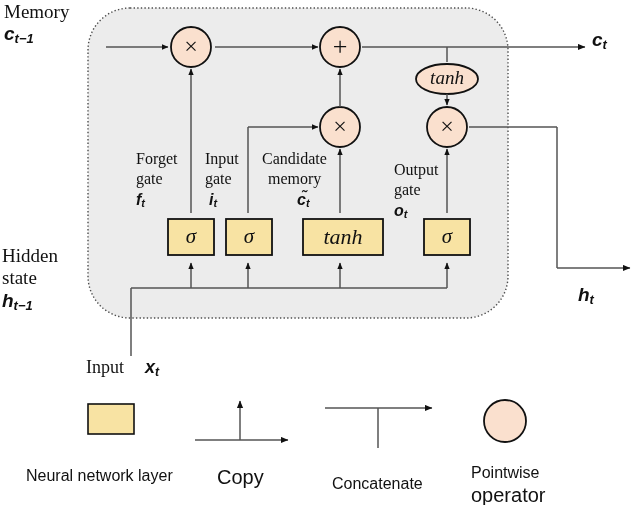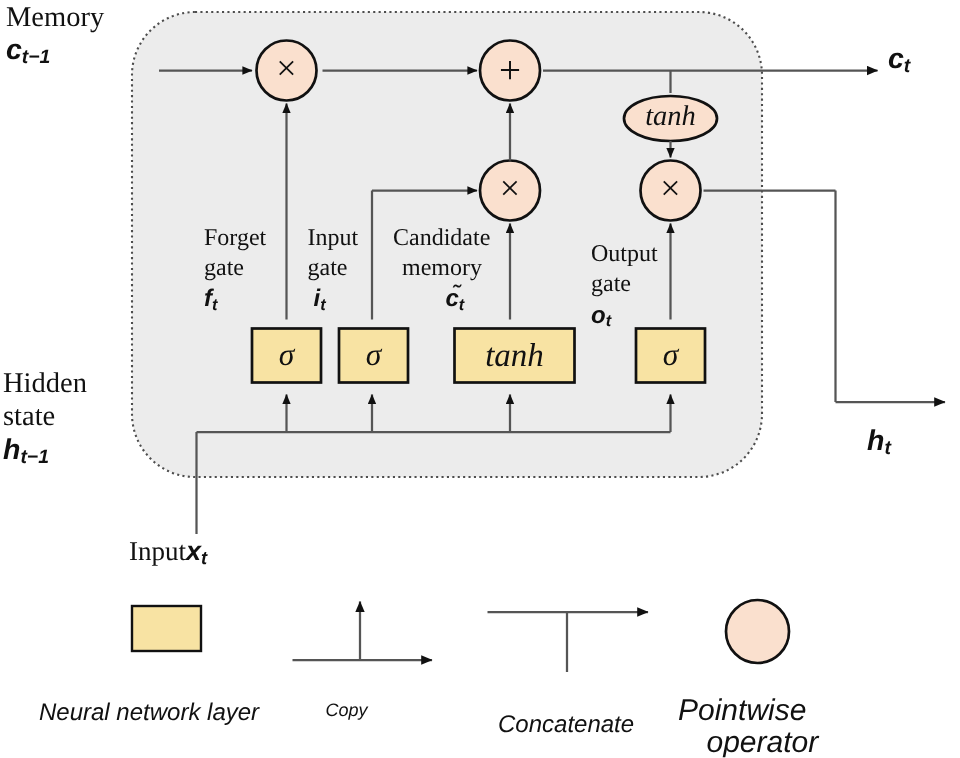--- a/index.html
+++ b/index.html
@@ -26,21 +26,20 @@
     position: absolute;
     white-space: pre;
     color: #111111;
     line-height: 1.08;
   }
   .serif {
     font-family: "Liberation Serif", serif;
   }
   .sans {
     font-family: "Liberation Sans", sans-serif;
-    font-style: italic;
   }
   .math {
     font-family: Liberation Sans, sans-serif;
     font-weight: bold;
     font-style: italic;
   }
   .sub {
     font-size: 0.68em;
     vertical-align: -0.22em;
     font-style: italic;
@@ -142,21 +141,21 @@
   <div class="lbl math" style="left:4px; top:24px; font-size:19px;"><span>c</span><span class="sub">t−1</span></div>
 
   <div class="lbl math" style="left:592px; top:30px; font-size:19px;text-align:right;"><span>c</span><span class="sub">t</span></div>
 
   <div class="lbl serif" style="left:2px; top:246px; font-size:19px;">Hidden</div>
   <div class="lbl serif" style="left:2px; top:268px; font-size:19px;">state</div>
   <div class="lbl math" style="left:2px; top:291px; font-size:19px;"><span>h</span><span class="sub">t−1</span></div>
 
   <div class="lbl math" style="left:578px; top:285px; font-size:19px;"><span>h</span><span class="sub">t</span></div>
 
-  <div class="lbl serif" style="left:86px; top:358px; font-size:18px;"><span>Input</span><span class="math" style="margin-left:0;"><span>x</span><span class="sub">t</span></span></div>
+  <div class="lbl serif" style="left:86px; top:358px; font-size:18px;"><span>Input</span><span class="math" style="margin-left:21px;"><span>x</span><span class="sub">t</span></span></div>
 
   <div class="lbl serif" style="left:136px; top:150px; font-size:16px;">Forget</div>
   <div class="lbl serif" style="left:136px; top:170px; font-size:16px;">gate</div>
   <div class="lbl math" style="left:136px; top:191px; font-size:16px;"><span>f</span><span class="sub">t</span></div>
 
   <div class="lbl serif" style="left:205px; top:150px; font-size:16px;">Input</div>
   <div class="lbl serif" style="left:205px; top:170px; font-size:16px;">gate</div>
   <div class="lbl math" style="left:209px; top:191px; font-size:16px;"><span>i</span><span class="sub">t</span></div>
 
   <div class="lbl serif" style="left:262px; top:150px; font-size:16px;">Candidate</div>
@@ -172,18 +171,18 @@
   <div class="op-glyph" style="left:303px; top:224px; width:80px; font-size:22px; font-style:italic;">tanh</div>
   <div class="op-glyph" style="left:424px; top:224px; width:46px; font-size:21px; font-style:italic;">σ</div>
 
   <div class="op-glyph" style="left:171px; top:33px; width:40px; font-size:24px;">×</div>
   <div class="op-glyph" style="left:320px; top:32px; width:40px; font-size:26px;">+</div>
   <div class="op-glyph" style="left:320px; top:113px; width:40px; font-size:24px;">×</div>
   <div class="op-glyph" style="left:427px; top:113px; width:40px; font-size:24px;">×</div>
   <div class="op-glyph" style="left:416px; top:67px; width:62px; font-size:19px; font-style:italic;">tanh</div>
 
   <div class="lbl sans" style="left:26px; top:467px; font-size:16px;">Neural network layer</div>
-  <div class="lbl sans" style="left:217px; top:467px; font-size:12px;">Copy</div>
+  <div class="lbl sans" style="left:217px; top:467px; font-size:20px;">Copy</div>
   <div class="lbl sans" style="left:332px; top:475px; font-size:16px;">Concatenate</div>
-  <div class="lbl sans" style="left:452px; top:464px; font-size:20px;">Pointwise</div>
+  <div class="lbl sans" style="left:471px; top:464px; font-size:16px;">Pointwise</div>
   <div class="lbl sans" style="left:471px; top:485px; font-size:20px;">operator</div>
 
 </div>
 
 </body></html>

